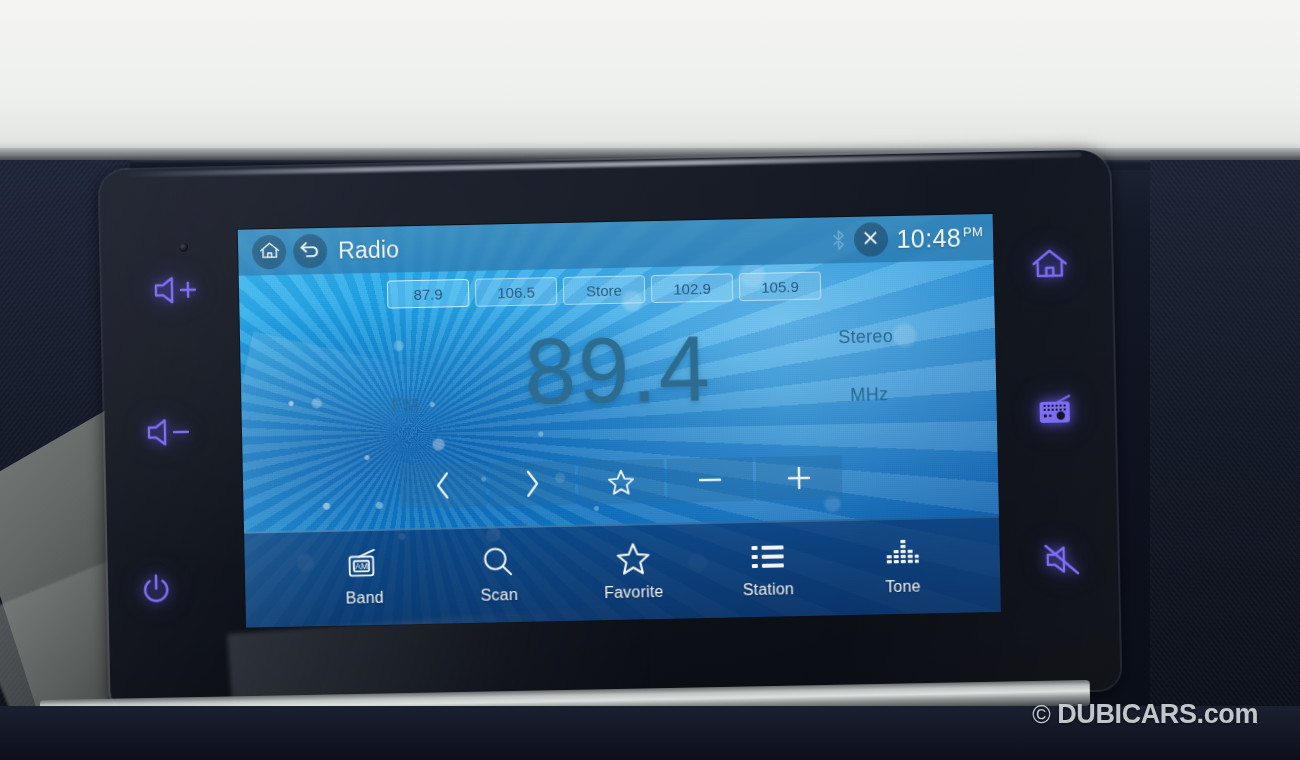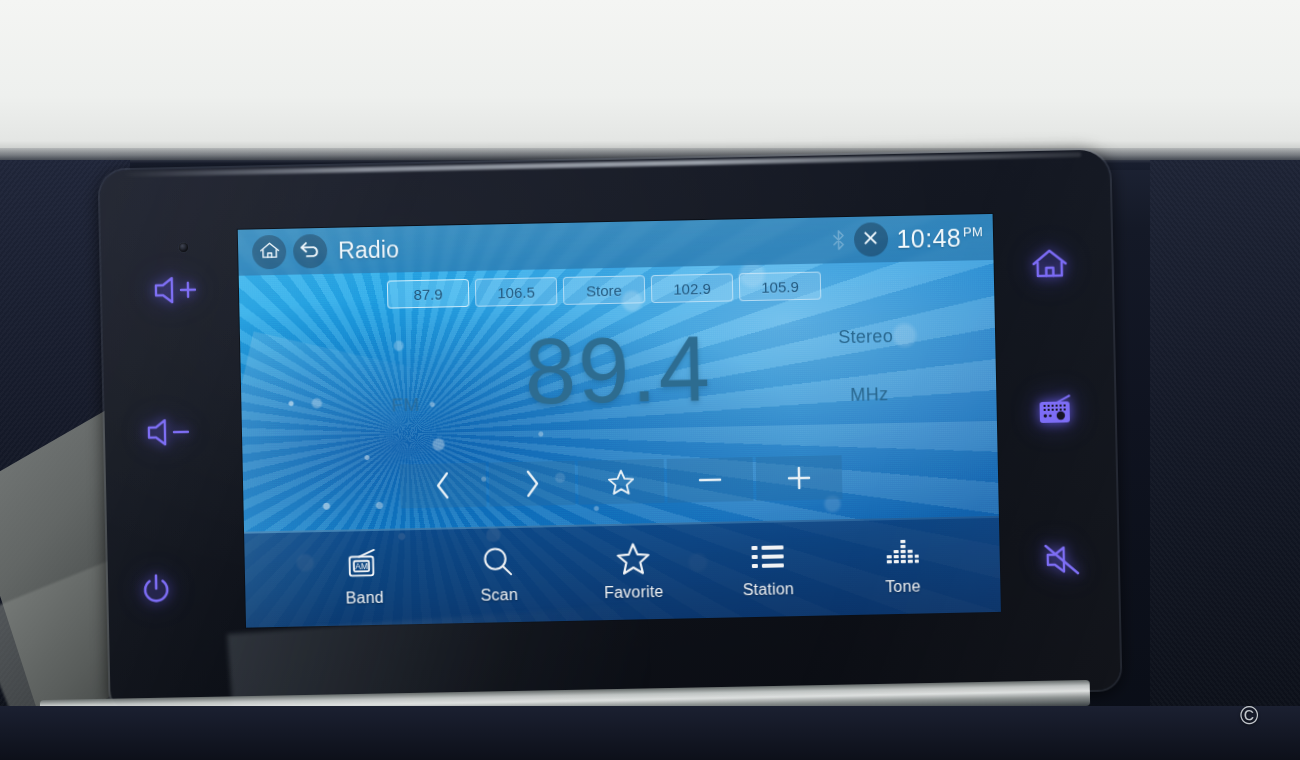--- a/index.html
+++ b/index.html
@@ -693,15 +693,16 @@
 
     <div class="bezel-reflect"></div>
     <div class="bezel-gloss"></div>
   </div>
 
   <div class="chrome-strip"></div>
   <div class="lower-dash"></div>
 
   <div class="watermark">
     <span class="cmark">©</span>
+    <span>DUBICARS.com</span>
   </div>
 
 </div>
 
 </body></html>

